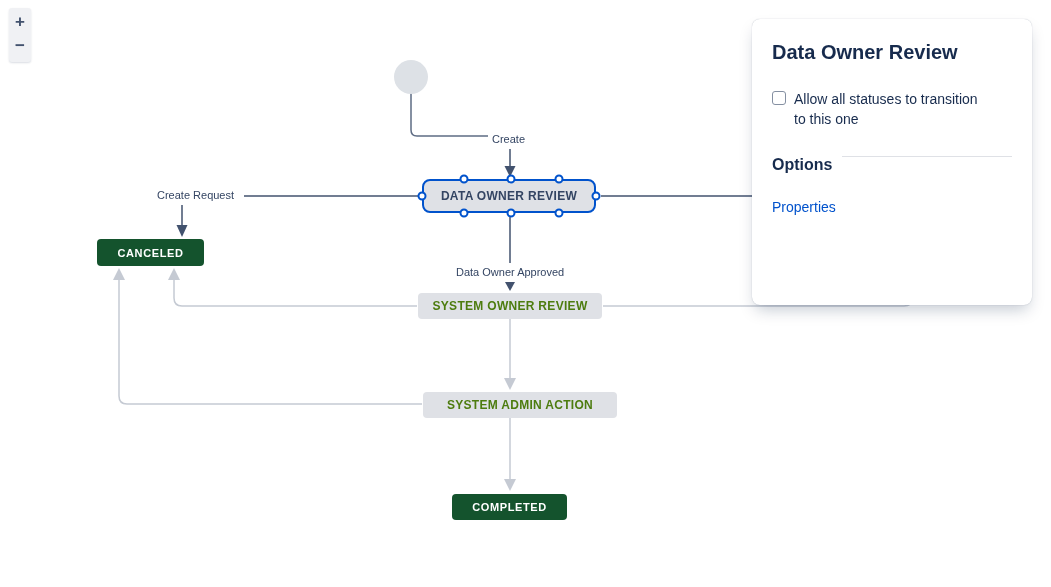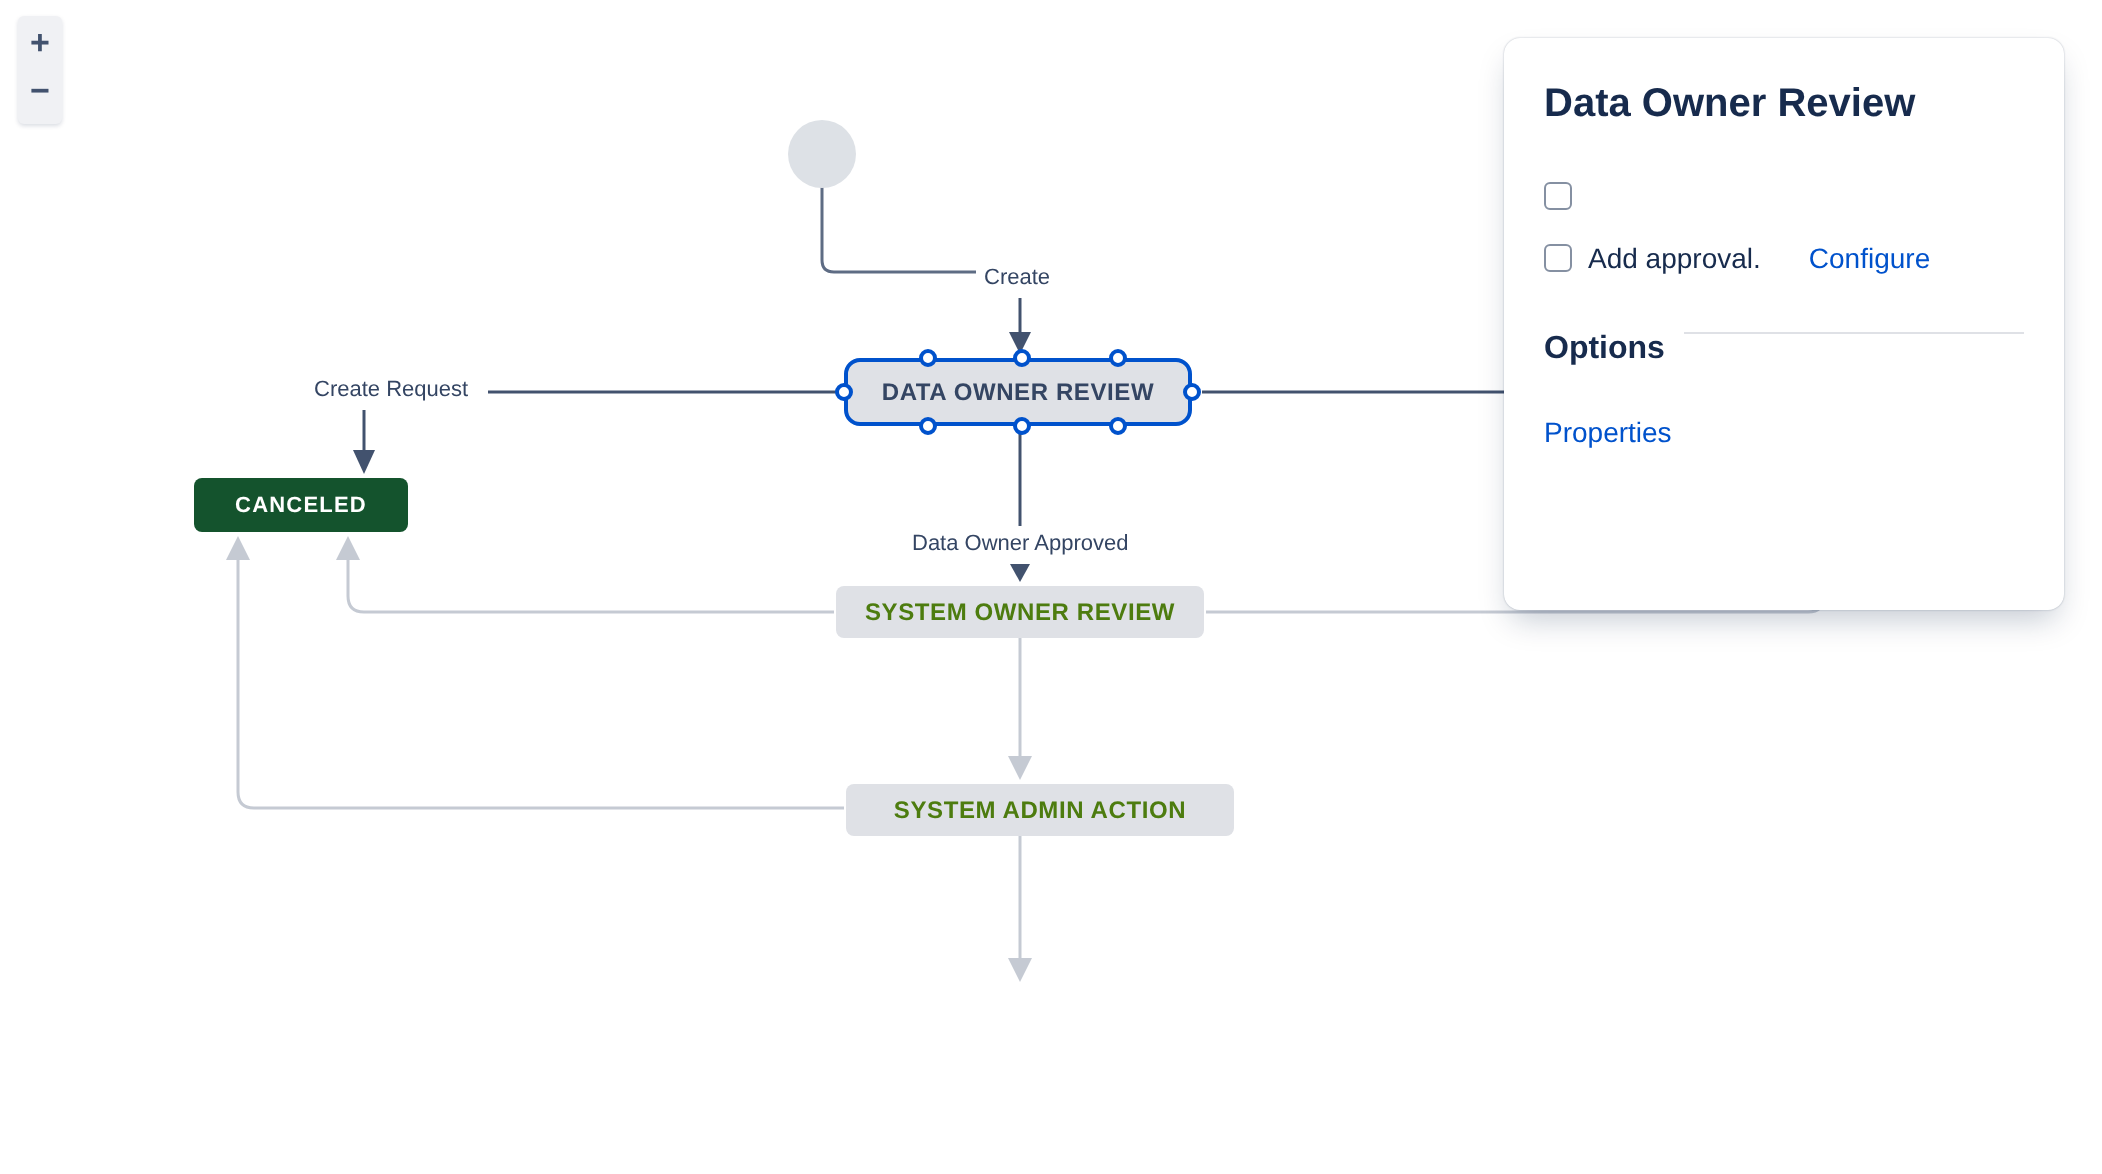--- a/index.html
+++ b/index.html
@@ -179,33 +179,32 @@
   </div>
 
   <div class="node gray" style="left:418px; top:293px; width:184px; height:26px;">
     <span>SYSTEM OWNER REVIEW</span>
   </div>
 
   <div class="node gray" style="left:423px; top:392px; width:194px; height:26px;">
     <span>SYSTEM ADMIN ACTION</span>
   </div>
 
+  <div class="node green" style="left:452px; top:494px; width:115px; height:26px;">
+    <span>COMPLETED</span>
+  </div>
 
   <div class="panel">
     <div class="panel-title">Data Owner Review</div>
 
     <div class="check-row first">
       <input type="checkbox" style="">
+      <label class="check-label">Allow all statuses to transition to this one</label>
     </div>
 
-    <div class="check-row second">
-      <input type="checkbox" style="">
-      <label class="check-label">Add approval.</label>
-      <a class="blue-link configure">Configure</a>
-    </div>
 
 
     <div class="options-row">
       <span class="options-heading">Options</span>
       <span class="options-rule"></span>
     </div>
 
     <div class="properties-row">
       <a class="blue-link">Properties</a>
     </div>

